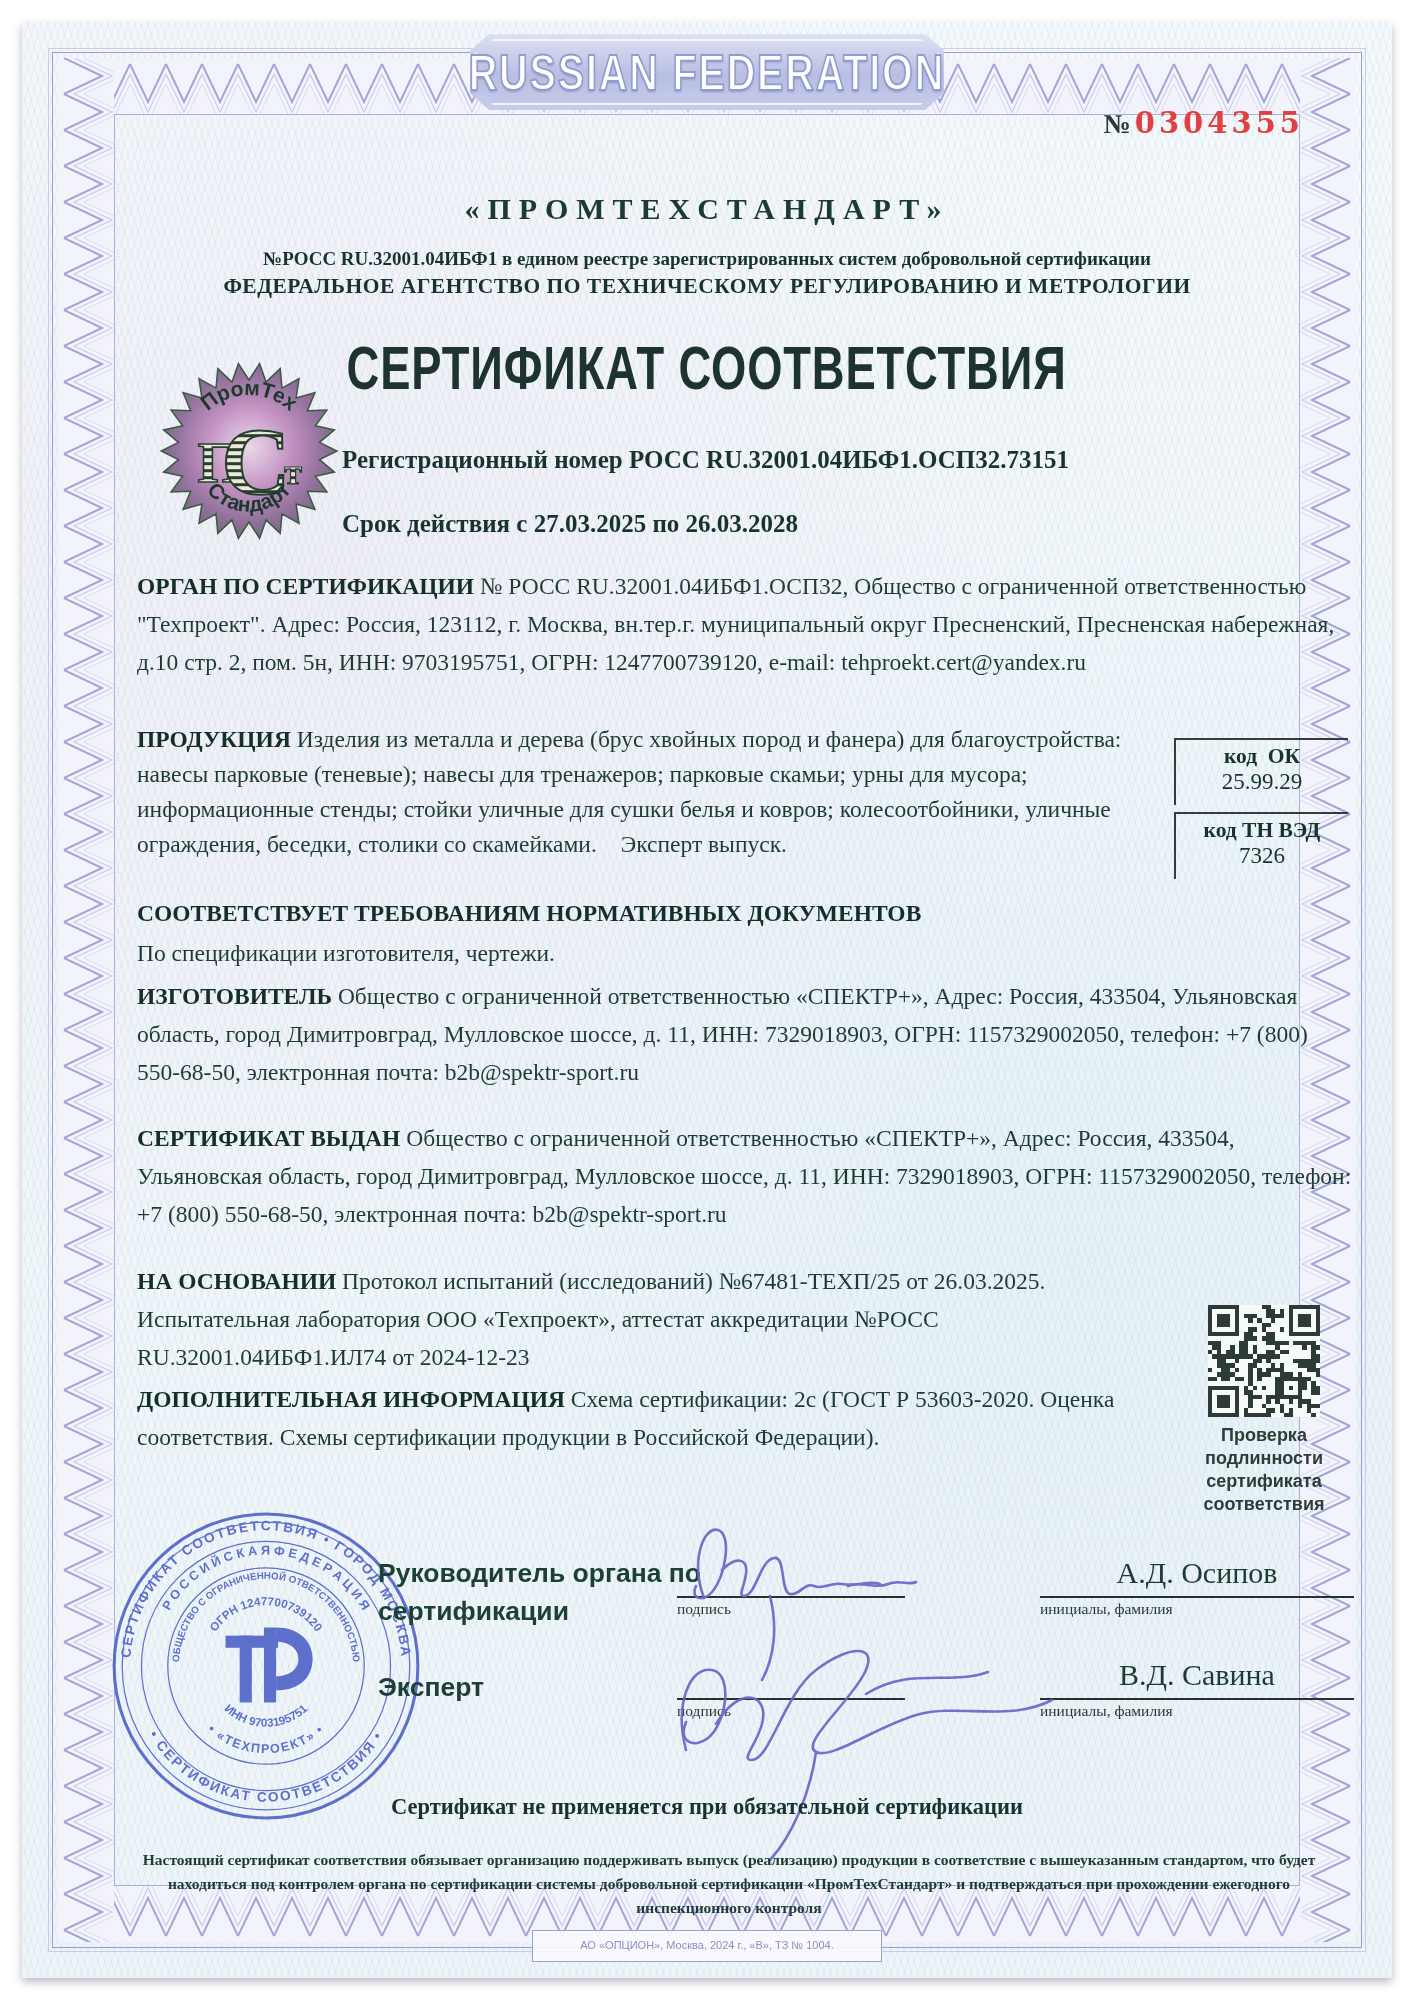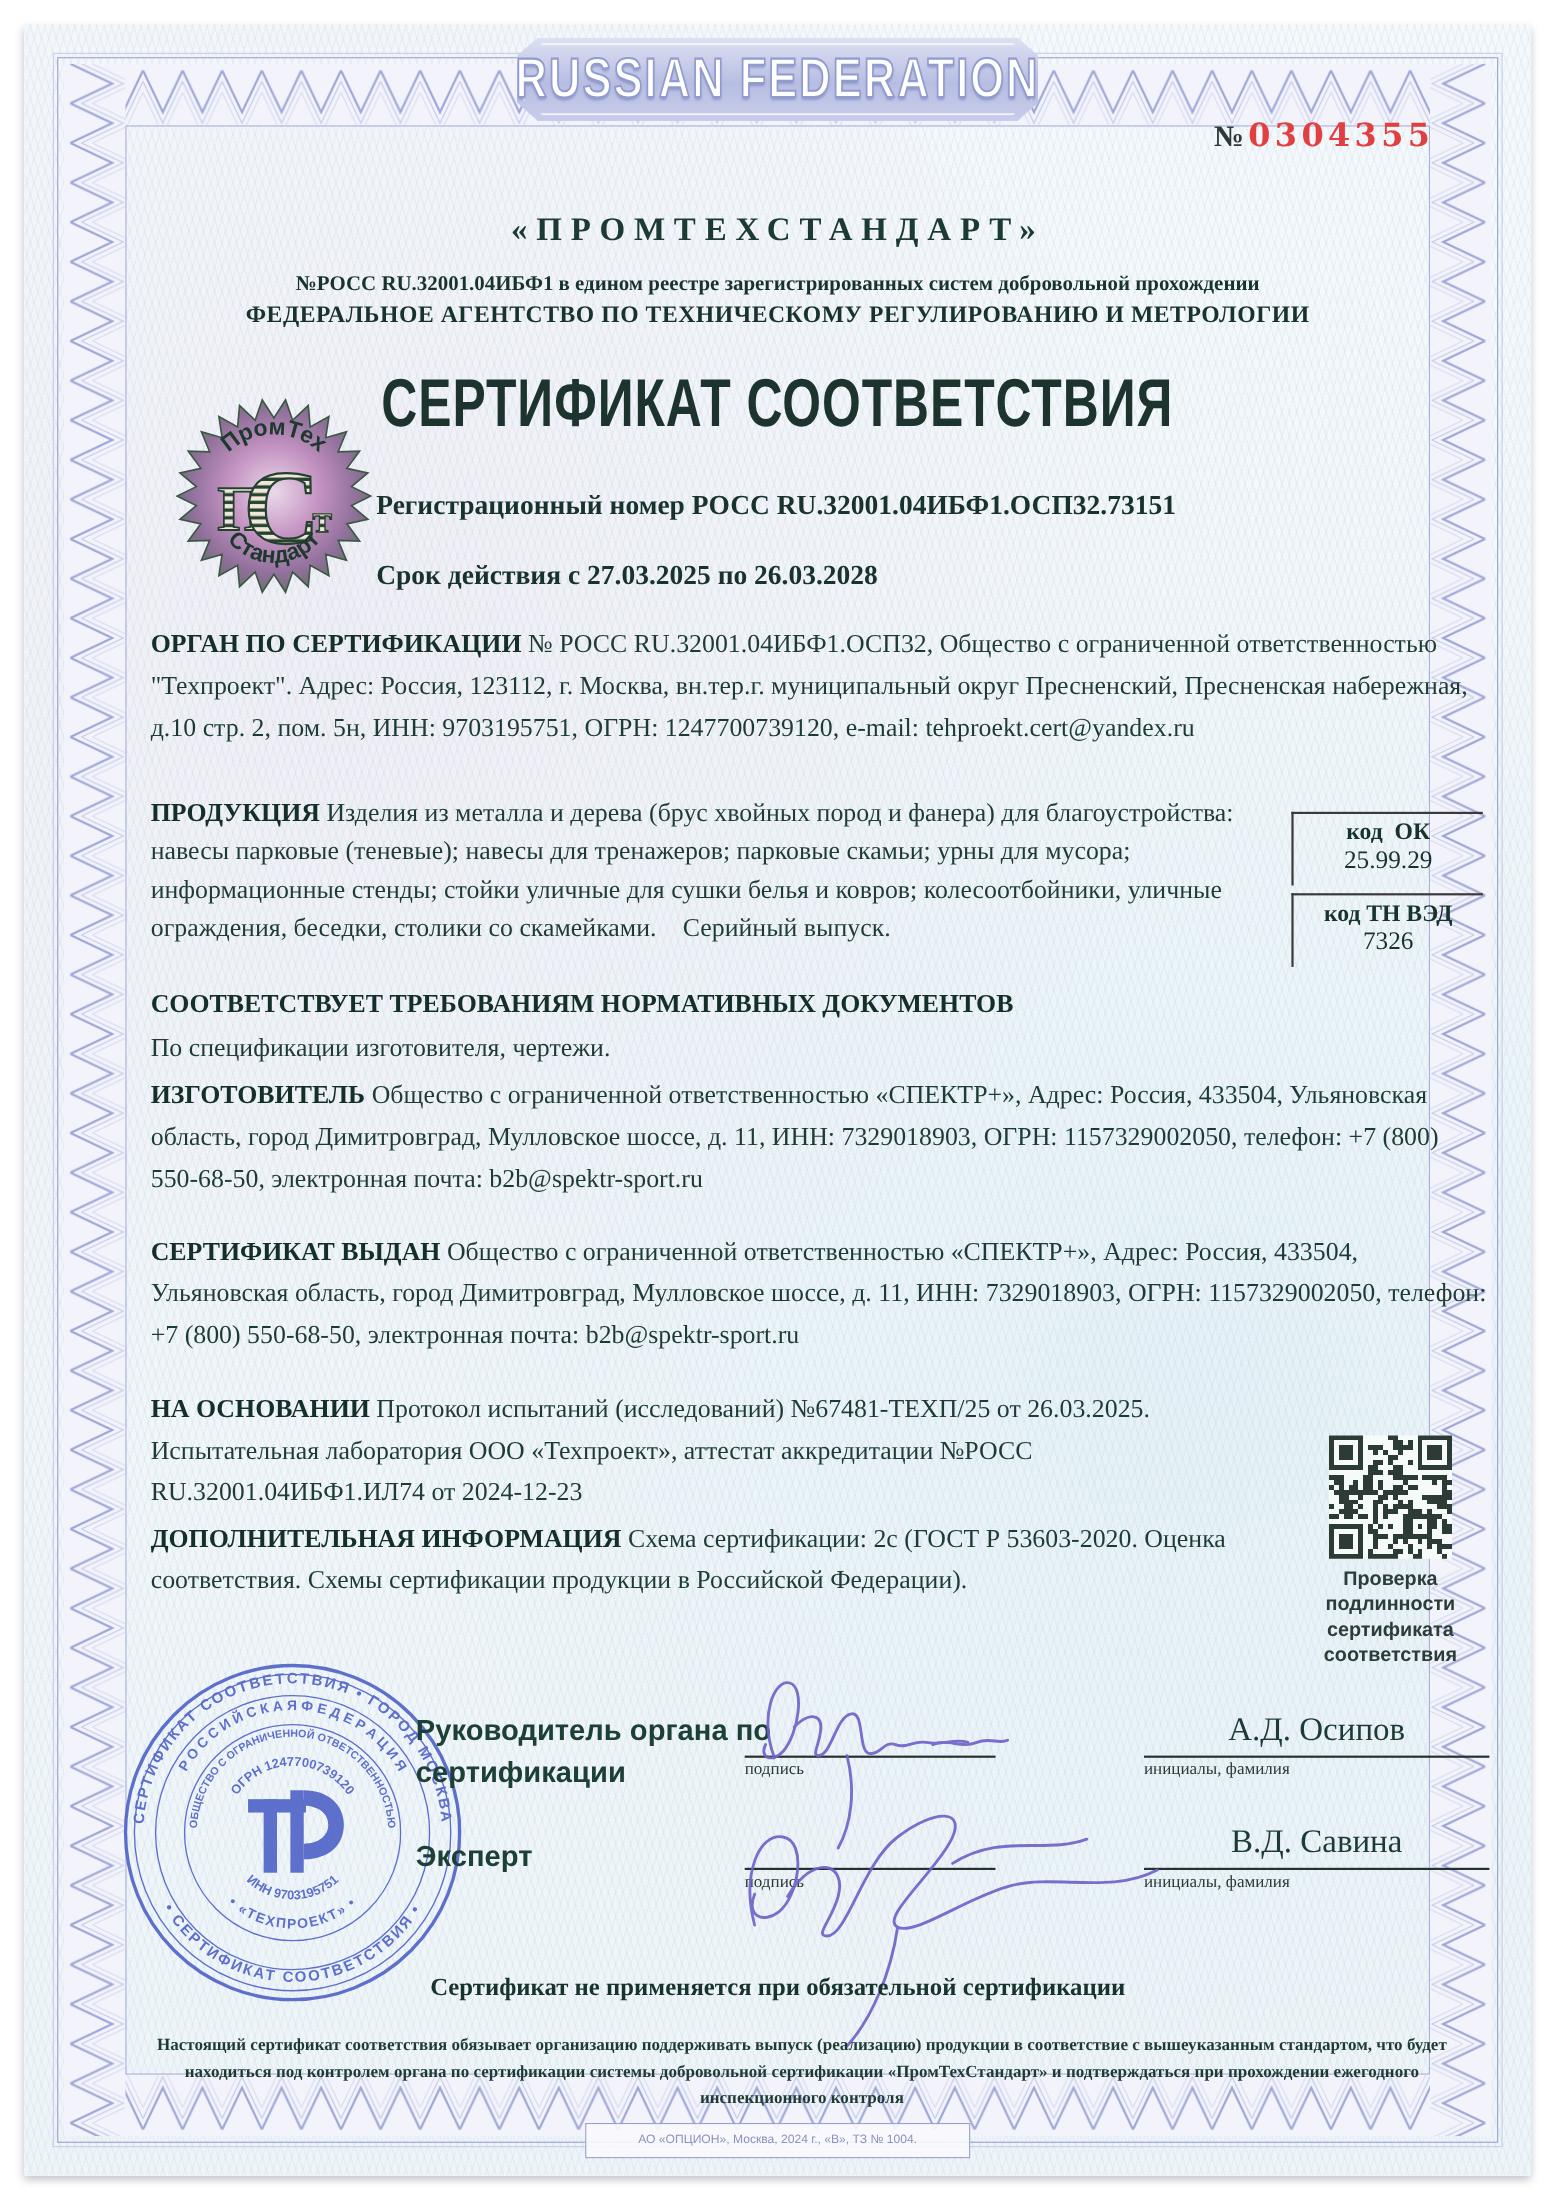--- a/index.html
+++ b/index.html
@@ -151,21 +151,21 @@
       <div class="banner-in"></div>
       <div class="banner-text">RUSSIAN FEDERATION</div>
     </div>
 
     <div class="cert-no">
       <span class="pref">№</span>
       <span class="val">0304355</span>
     </div>
 
     <div class="hline h-sys2">«ПРОМТЕХСТАНДАРТ»</div>
-    <div class="hline h-reg">№РОСС RU.32001.04ИБФ1 в едином реестре зарегистрированных систем добровольной прохождении</div>
+    <div class="hline h-reg">№РОСС RU.32001.04ИБФ1 в едином реестре зарегистрированных систем добровольной сертификации</div>
     <div class="hline h-agency">ФЕДЕРАЛЬНОЕ АГЕНТСТВО ПО ТЕХНИЧЕСКОМУ РЕГУЛИРОВАНИЮ И МЕТРОЛОГИИ</div>
     <div class="hline h-main"><span>СЕРТИФИКАТ СООТВЕТСТВИЯ</span></div>
 
     <div class="logo">
       <svg viewBox="0 0 178 178" width="178" height="178">
         <defs>
           <radialGradient id="holo" cx="50%" cy="48%" r="62%">
             <stop offset="0%" stop-color="#ead9ea"></stop>
             <stop offset="38%" stop-color="#c493c2"></stop>
             <stop offset="68%" stop-color="#92719c"></stop>
@@ -195,21 +195,21 @@
     <div class="valid-line">Срок действия с 27.03.2025 по 26.03.2028</div>
 
     <div class="para p-organ">
       <b>ОРГАН ПО СЕРТИФИКАЦИИ</b>
       <span>№ РОСС RU.32001.04ИБФ1.ОСП32, Общество с ограниченной ответственностью "Техпроект". Адрес: Россия, 123112, г. Москва, вн.тер.г. муниципальный округ Пресненский, Пресненская набережная, д.10 стр. 2, пом. 5н, ИНН: 9703195751, ОГРН: 1247700739120, e-mail: tehproekt.cert@yandex.ru</span>
     </div>
 
     <div class="para p-product">
       <b>ПРОДУКЦИЯ</b>
       <span>Изделия из металла и дерева (брус хвойных пород и фанера) для благоустройства: навесы парковые (теневые); навесы для тренажеров; парковые скамьи; урны для мусора; информационные стенды; стойки уличные для сушки белья и ковров; колесоотбойники, уличные ограждения, беседки, столики со скамейками.</span>
-      <span class="serial">Серийный выпуск.</span>
+      <span class="serial">Эксперт выпуск.</span>
     </div>
 
     <div class="codebox codebox1">
       <div class="cl">код  ОК</div>
       <div class="cv">25.99.29</div>
     </div>
     <div class="codebox codebox2">
       <div class="cl">код ТН ВЭД</div>
       <div class="cv">7326</div>
     </div>

